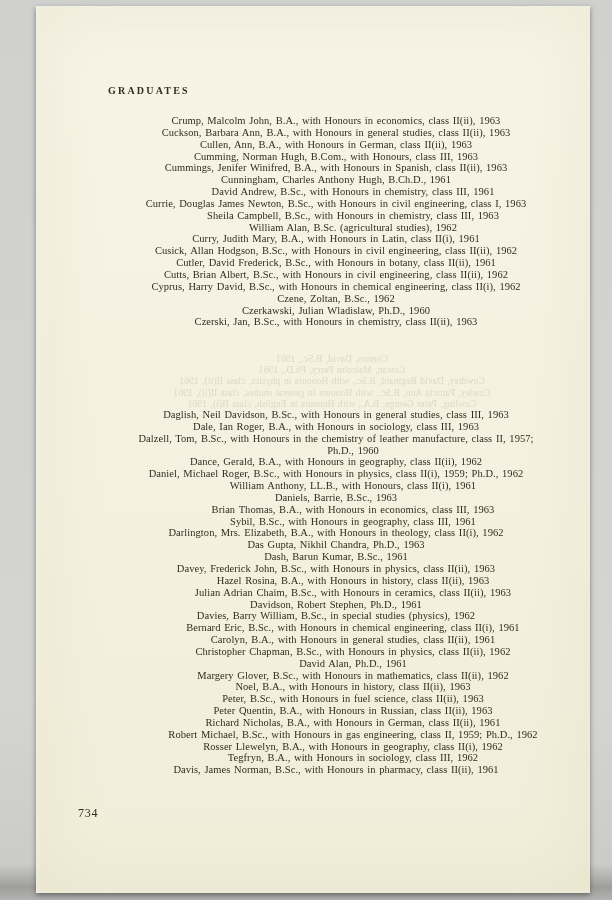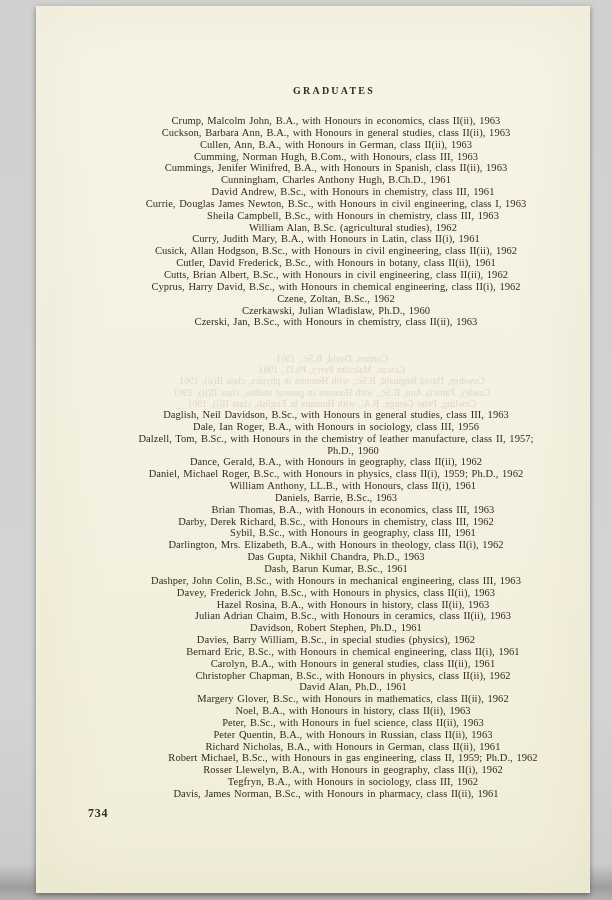--- a/index.html
+++ b/index.html
@@ -7,35 +7,35 @@
     width:612px;height:900px;position:relative;overflow:hidden;
     background:linear-gradient(180deg,#d0d0ce 0%,#d4d4d2 78%,#cbcbc9 96%,#9e9e9c 98.6%,#b3b3b1 100%);
     font-family:"Liberation Serif","DejaVu Serif",serif;
   }
   .paper{
     position:absolute;left:36px;top:6px;width:554px;height:887px;
     background:linear-gradient(180deg,#f7f4e6 0%,#f4f1e0 55%,#f0edd9 100%);
     box-shadow:0 2px 5px rgba(50,50,48,.55), inset 0 0 70px rgba(200,190,150,.20), inset 2px 0 6px rgba(255,255,255,.5);
   }
   .header{
-    position:absolute;top:79px;left:72px;width:452px;text-align:center;
+    position:absolute;top:79px;left:72px;width:452px;
     font-size:10px;letter-spacing:2.2px;color:#332d1f;font-weight:bold;
   }
   .section{
     position:absolute;left:72px;width:456px;
     color:#332d1f;font-size:10.5px;line-height:11.85px;
   }
   .s0{top:109px}
   .s1{top:403px}
   .entry{white-space:nowrap;word-spacing:1px;letter-spacing:.05px;text-align:center;}
   .entry.indent{padding-left:34px;}
   .it{font-style:italic;}
   .pagenum{
-    position:absolute;left:52px;top:800px;
-    font-size:12px;color:#332d1f;letter-spacing:.8px;font-weight:bold;text-align:right;
+    position:absolute;left:42px;top:800px;
+    font-size:12px;color:#332d1f;letter-spacing:.8px;font-weight:normal;text-align:right;
   }
   .bleed{
     position:absolute;left:70px;top:347px;width:452px;
     transform:scaleX(-1);
     color:rgba(120,104,62,.18);
     font-size:9.6px;line-height:11.2px;white-space:nowrap;
     filter:blur(.4px);
     pointer-events:none;
   }
   .bleed .entry{word-spacing:1px;}
@@ -69,34 +69,32 @@
       <div class="entry">Cusick, Allan Hodgson, B.Sc., with Honours in civil engineering, class II(ii), 1962</div>
       <div class="entry">Cutler, David Frederick, B.Sc., with Honours in botany, class II(ii), 1961</div>
       <div class="entry">Cutts, Brian Albert, B.Sc., with Honours in civil engineering, class II(ii), 1962</div>
       <div class="entry">Cyprus, Harry David, B.Sc., with Honours in chemical engineering, class II(i), 1962</div>
       <div class="entry">Czene, Zoltan, B.Sc., 1962</div>
       <div class="entry">Czerkawski, Julian Wladislaw, Ph.D., 1960</div>
       <div class="entry">Czerski, Jan, B.Sc., with Honours in chemistry, class II(ii), 1963</div>
     </div>
     <div class="section s1">
       <div class="entry">Daglish, Neil Davidson, B.Sc., with Honours in general studies, class III, 1963</div>
-      <div class="entry">Dale, Ian Roger, B.A., with Honours in sociology, class III, 1956</div>
+      <div class="entry">Dale, Ian Roger, B.A., with Honours in sociology, class III, 1963</div>
       <div class="entry">Dalzell, Tom, B.Sc., with Honours in the chemistry of leather manufacture, class II, 1957;</div>
       <div class="entry indent">Ph.D., 1960</div>
       <div class="entry">Dance, Gerald, B.A., with Honours in geography, class II(ii), 1962</div>
       <div class="entry">Daniel, Michael Roger, B.Sc., with Honours in physics, class II(i), 1959; Ph.D., 1962</div>
       <div class="entry indent">William Anthony, LL.B., with Honours, class II(i), 1961</div>
       <div class="entry">Daniels, Barrie, B.Sc., 1963</div>
       <div class="entry indent">Brian Thomas, B.A., with Honours in economics, class III, 1963</div>
-      <div class="entry">Darby, Derek Richard, B.Sc., with Honours in chemistry, class III, 1962</div>
       <div class="entry indent">Sybil, B.Sc., with Honours in geography, class III, 1961</div>
       <div class="entry">Darlington, Mrs. Elizabeth, B.A., with Honours in theology, class II(i), 1962</div>
       <div class="entry">Das Gupta, Nikhil Chandra, Ph.D., 1963</div>
       <div class="entry">Dash, Barun Kumar, B.Sc., 1961</div>
-      <div class="entry">Dashper, John Colin, B.Sc., with Honours in mechanical engineering, class III, 1963</div>
       <div class="entry">Davey, Frederick John, B.Sc., with Honours in physics, class II(ii), 1963</div>
       <div class="entry indent">Hazel Rosina, B.A., with Honours in history, class II(ii), 1963</div>
       <div class="entry indent">Julian Adrian Chaim, B.Sc., with Honours in ceramics, class II(ii), 1963</div>
       <div class="entry">Davidson, Robert Stephen, Ph.D., 1961</div>
       <div class="entry">Davies, Barry William, B.Sc., in special studies (physics), 1962</div>
       <div class="entry indent">Bernard Eric, B.Sc., with Honours in chemical engineering, class II(i), 1961</div>
       <div class="entry indent">Carolyn, B.A., with Honours in general studies, class II(ii), 1961</div>
       <div class="entry indent">Christopher Chapman, B.Sc., with Honours in physics, class II(ii), 1962</div>
       <div class="entry indent">David Alan, Ph.D., 1961</div>
       <div class="entry indent">Margery Glover, B.Sc., with Honours in mathematics, class II(ii), 1962</div>

